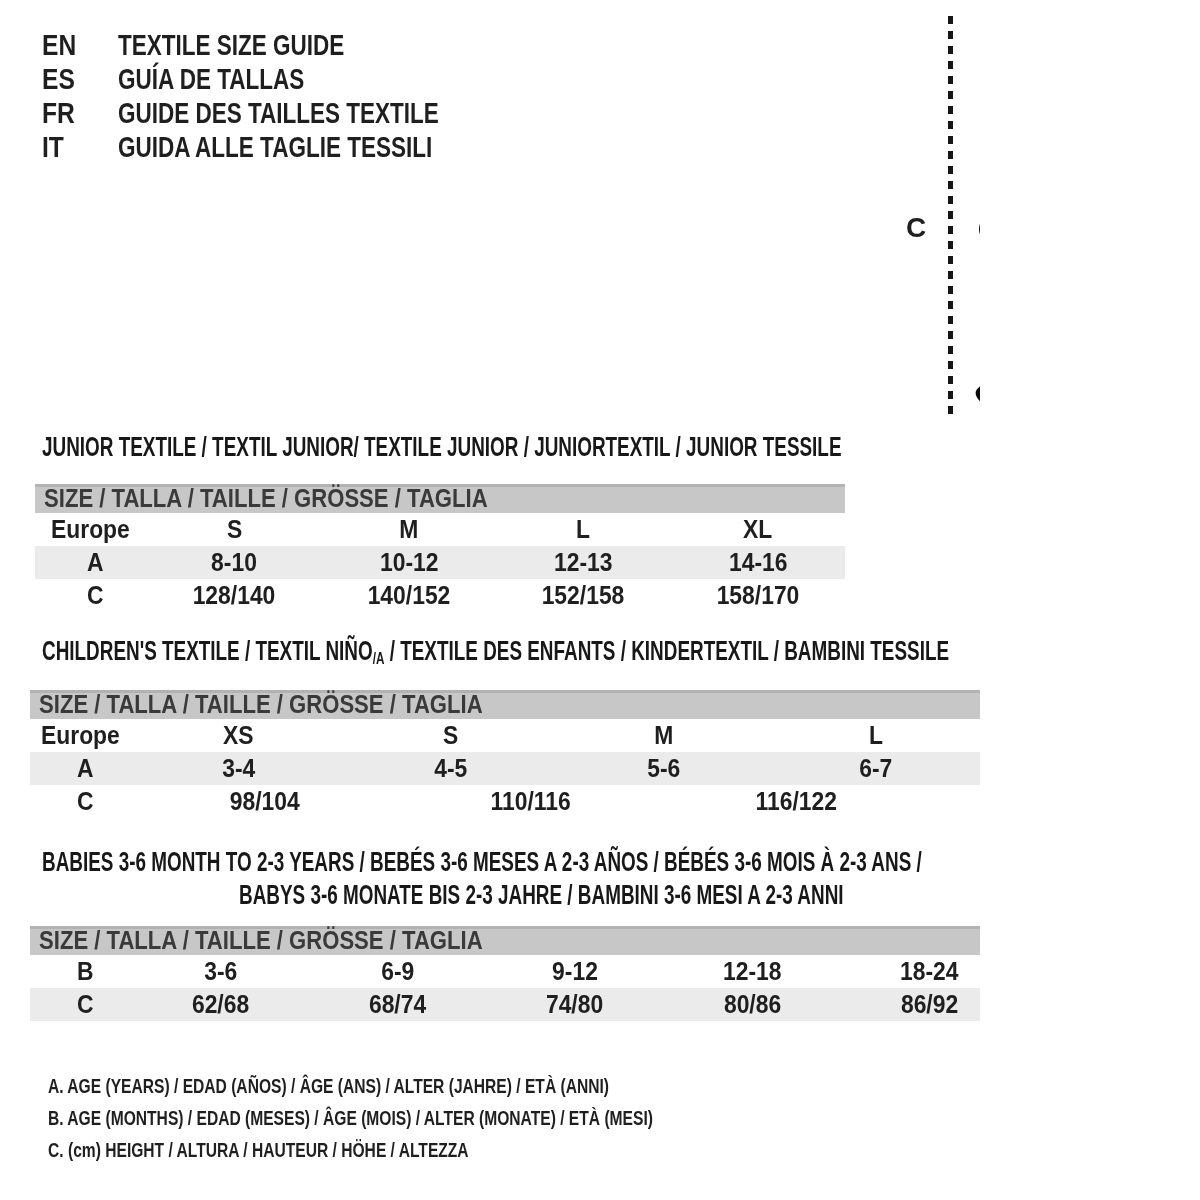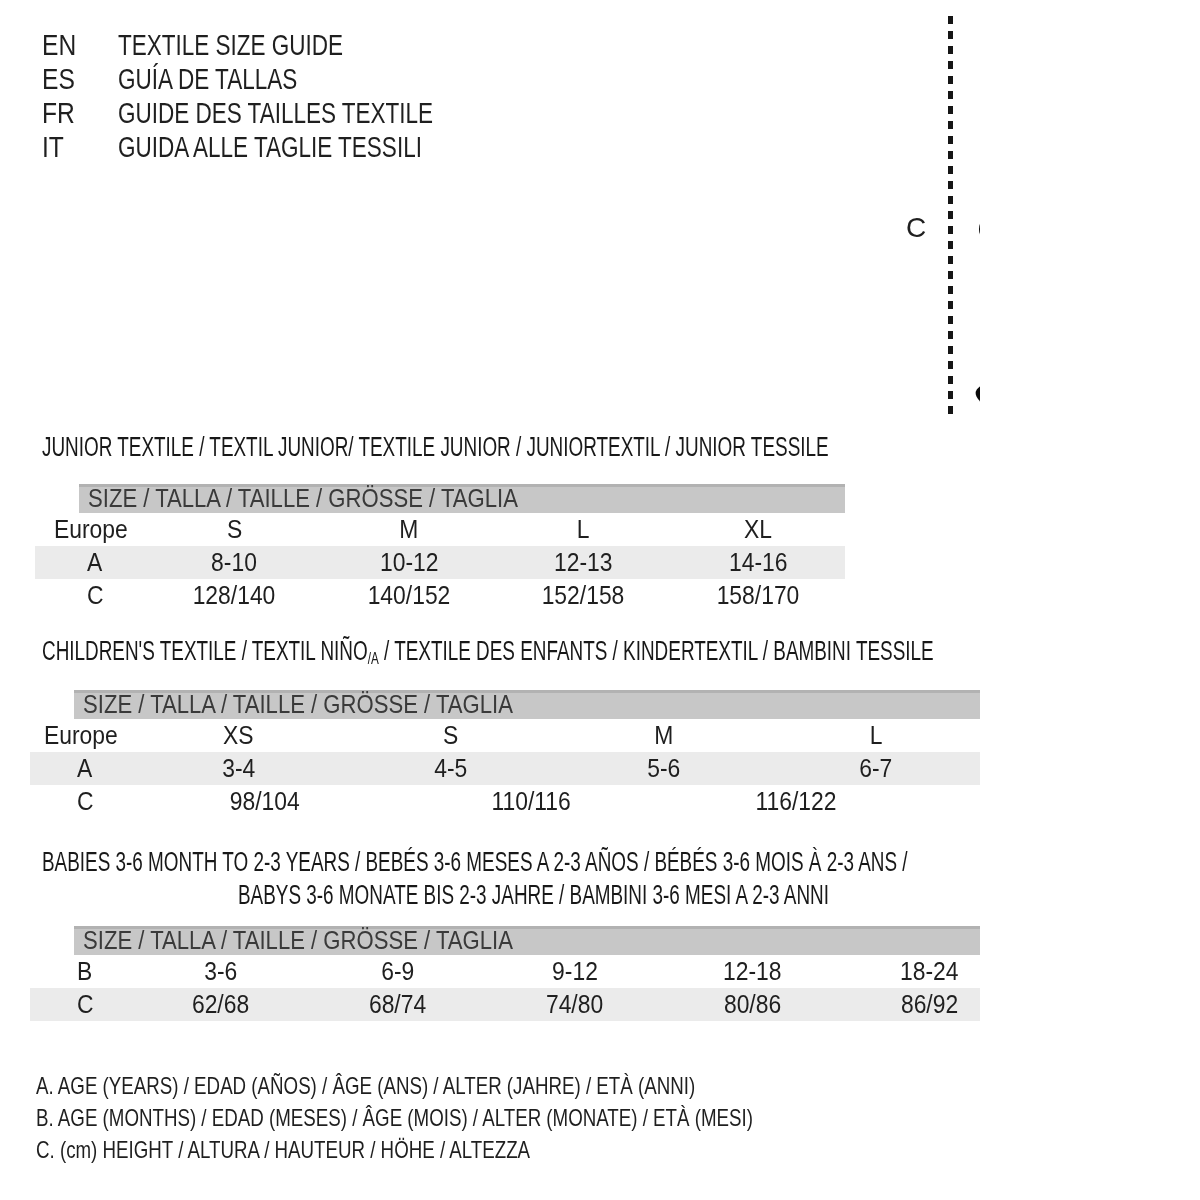--- a/index.html
+++ b/index.html
@@ -1,21 +1,21 @@
 <!DOCTYPE html>
 <html><head>
 <meta charset="utf-8">
 <style>
   * { margin:0; padding:0; box-sizing:border-box; }
   html,body { background:#ffffff; }
   .page {
     position:relative; width:980px; height:1200px;
     background:#ffffff; overflow:hidden;
     font-family:"Liberation Sans","DejaVu Sans",sans-serif;
-    font-weight:400; color:#1f1f1f;
+    font-weight:700; color:#1f1f1f;
   }
   
   .cx  { display:inline-block; transform:scaleX(var(--sx,0.82)); transform-origin:0 50%; white-space:nowrap; }
   .cxc { display:inline-block; transform:scaleX(var(--sx,0.86)); transform-origin:50% 50%; white-space:nowrap; }
 
   
   .langs { position:absolute; left:42px; top:28px; }
   .lang-row { display:flex; height:34px; align-items:center; font-size:30px; }
   .lang-code { width:76px; }
   
@@ -29,40 +29,39 @@
   
   .heading { position:absolute; left:42px; font-size:27px; --sx:0.7; color:#181818;text-align:center; }
   .sub-a { font-size:62%; vertical-align:-0.25em; }
 
   
   .tbl { position:absolute; font-size:26px; }
   .size-bar {
     height:29px; background:#c7c7c7; display:flex; align-items:center;
     padding-left:9px; color:#3a3a3a; box-shadow:inset 0 3px 0 rgba(0,0,0,0.10);
     font-size:26px;
-    margin-left:44px;
   }
   .size-bar .cx { --sx:0.85; }
   .trow { display:flex; height:33px; align-items:center; }
   .trow.alt { background:#ebebeb; }
   .tlab { padding-left:10px; text-align:center; }
   .jun .tlab { width:112px; } .chd .tlab, .bab .tlab { width:102px; }
   .tval { flex:1; display:flex; justify-content:center; align-items:center; }
   .tbl .cxc { --sx:0.88; }
   .tbl .tlab .cx { --sx:0.88; }
 
   .jun { left:35px; top:484px; width:810px; }
   .chd { left:30px; top:690px; width:1165px; }
   .bab { left:30px; top:926px; width:1165px; }
   .h-jun { top:432px; }
   .h-chd { top:636px; }
   .h-bab { top:846px; line-height:33px; }
 
   
-  .legend { position:absolute; left:36px; top:1070px; font-size:24px; line-height:32px; }
+  .legend { position:absolute; left:48px; top:1070px; font-size:20px; line-height:32px; }
   .legend .cx { --sx:0.78; }
 </style>
 </head>
 <body>
 
 <div class="page">
 
   <div class="langs">
     <div class="lang-row">
       <span class="lang-code"><span class="cx">EN</span></span>

